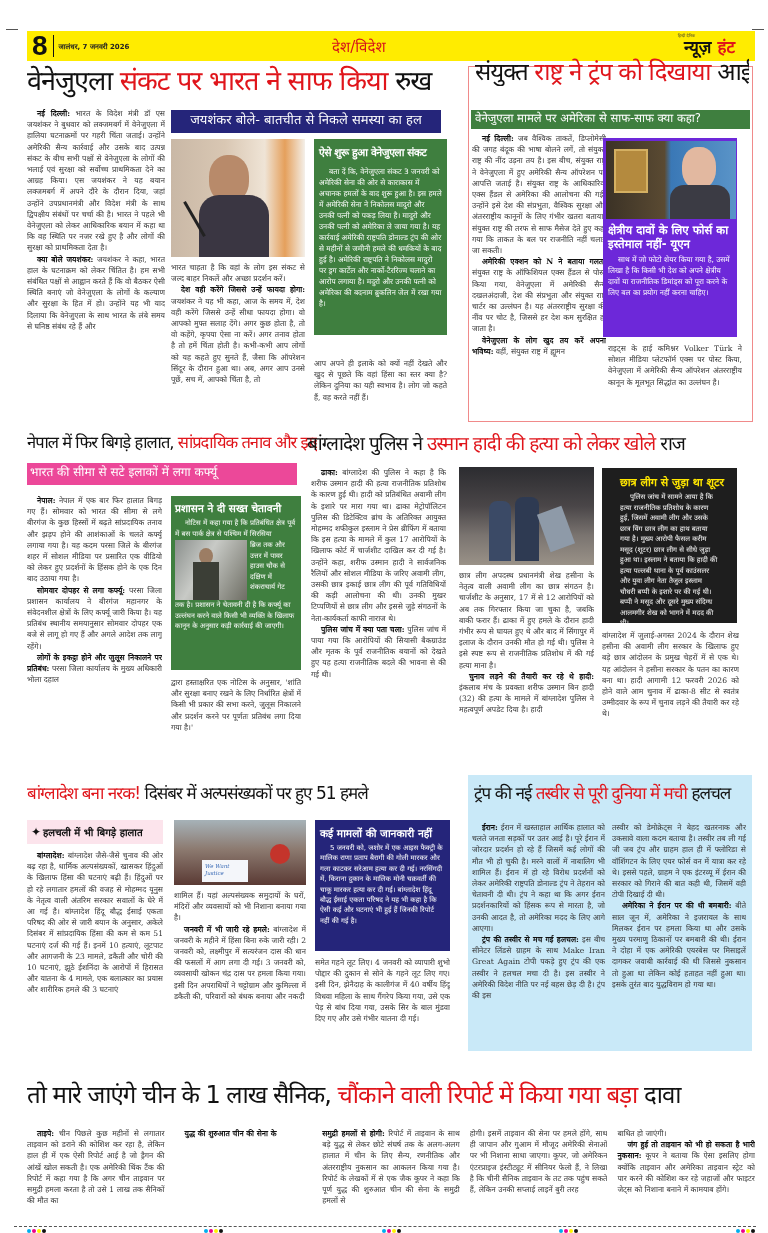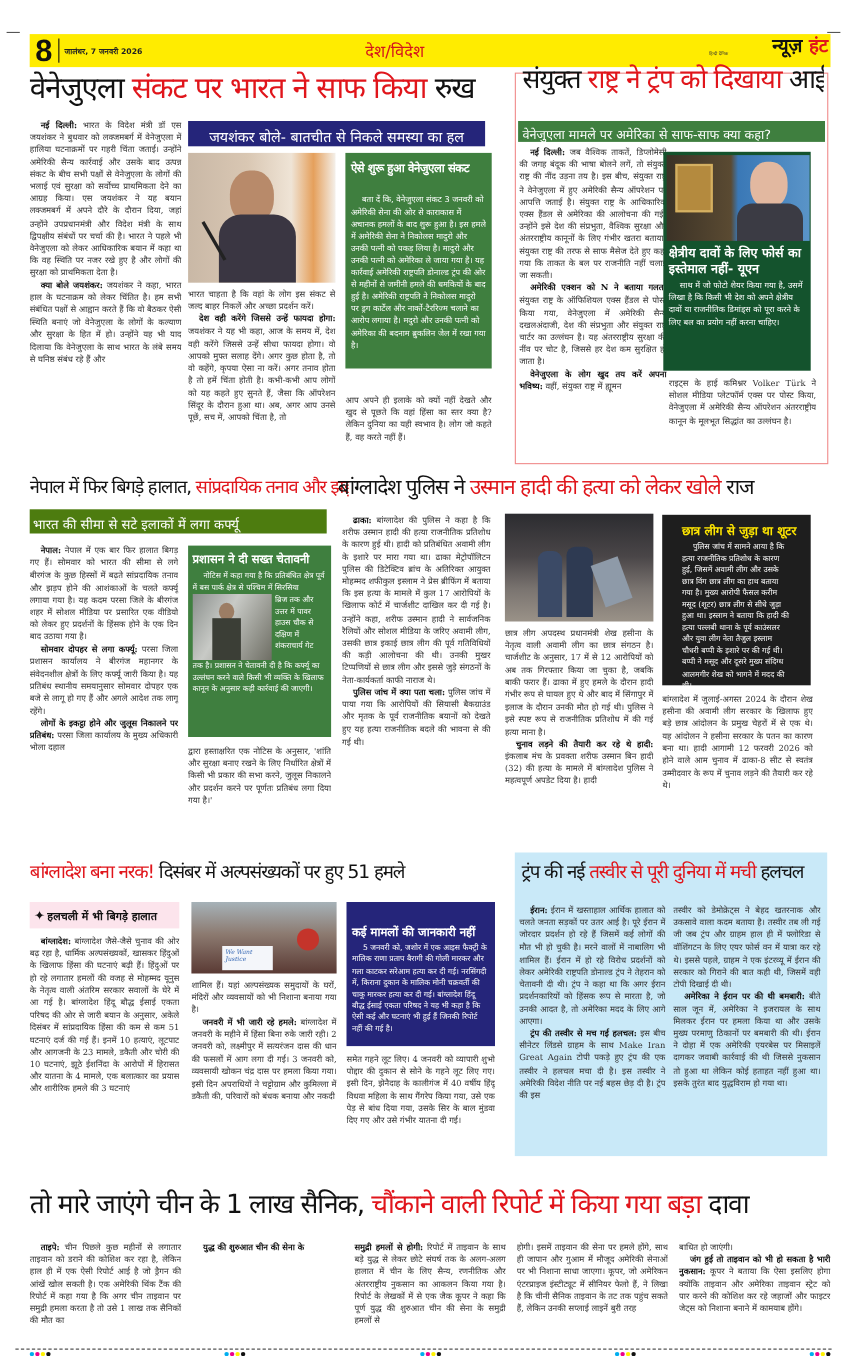--- a/index.html
+++ b/index.html
@@ -4,38 +4,38 @@
 <style>
 *{box-sizing:border-box;margin:0;padding:0}
 html,body{width:768px;height:1233px;background:#fff;overflow:hidden}
 body{font-family:"DejaVu Sans",sans-serif;color:#111;position:relative}
 .abs{position:absolute}
 .txt{font-family:"DejaVu Serif",serif;font-size:7.6px;line-height:11.2px;color:#333;text-align:justify;overflow:hidden}
 .txt p{text-indent:10px}
 .txt b{color:#111}
 .hl{font-family:"DejaVu Sans",sans-serif;font-weight:normal;letter-spacing:-1px;white-space:nowrap;overflow:hidden}
 .red{color:#e0151b}
-.strip{font-family:"DejaVu Sans",sans-serif;color:#fff;white-space:nowrap;overflow:hidden;display:flex;align-items:flex-end}
+.strip{font-family:"DejaVu Sans",sans-serif;color:#fff;white-space:nowrap;overflow:hidden;display:flex;align-items:flex-start}
 .box-txt{font-family:"DejaVu Sans",sans-serif;font-size:7.4px;line-height:11px;color:#fff;overflow:hidden}
 .box-txt p{text-indent:10px}
 .photo{overflow:hidden}
 .crop{width:12px;height:1px;background:#555}
 </style>
 </head>
 <body>
 
 <div class="abs crop" style="left:6px;top:29px"></div>
 <div class="abs crop" style="left:752px;top:29px"></div>
 
 <div class="abs" style="left:27px;top:31px;width:728px;height:30px;background:#ffec00;display:flex;align-items:center">
   <span style="font-family:'Liberation Sans',sans-serif;font-weight:bold;font-size:28px;margin-left:5px;line-height:28px;color:#111">8</span>
   <span style="width:1px;height:22px;background:#111;margin:0 5px"></span>
   <span style="font-size:7px;color:#222;font-weight:bold">जालंधर, 7 जनवरी 2026</span>
   <span style="position:absolute;left:305px;font-size:15px;font-weight:normal;color:#d6141b">देश/विदेश</span>
-  <span style="position:absolute;right:2px;top:2px;display:flex;flex-direction:row;align-items:flex-end">
+  <span style="position:absolute;right:20px;top:2px;display:flex;flex-direction:column;align-items:flex-end">
     <span style="font-size:4px;color:#333;margin-right:40px">हिन्दी दैनिक</span>
     <span style="font-size:17px;font-weight:bold;line-height:18px">
       <span style="color:#111">न्यूज़</span>
       <span style="color:#e0151b">हंट</span>
     </span>
   </span>
 </div>
 
 <div class="abs hl" style="left:27px;top:64px;width:430px;font-size:27px;line-height:34px">
   <span>वेनेजुएला</span> <span class="red">संकट पर भारत ने साफ किया</span> <span>रुख</span>
@@ -50,60 +50,60 @@
 <div class="abs photo" style="left:171px;top:139px;width:134px;height:118px;background:linear-gradient(90deg,#c9b8a6 0%,#d9c7b3 40%,#efe4d6 70%,#e5a05c 85%,#f4f0ea 100%)">
   <div style="position:absolute;left:38px;top:16px;width:40px;height:48px;border-radius:45%;background:#b88a6a"></div>
   <div style="position:absolute;left:28px;top:56px;width:70px;height:62px;background:#3a3642;border-radius:20px 20px 0 0"></div>
   <div style="position:absolute;left:22px;top:60px;width:3px;height:40px;background:#222;transform:rotate(-30deg)"></div>
 </div>
 <div class="abs txt" style="left:171px;top:262px;width:134px;height:160px">
   <p style="text-indent:0"><span>भारत चाहता है कि वहां के लोग इस संकट से जल्द बाहर निकलें और अच्छा प्रदर्शन करें।</span></p>
   <p><b>देश वही करेंगे जिससे उन्हें फायदा होगा:</b> <span>जयशंकर ने यह भी कहा, आज के समय में, देश वही करेंगे जिससे उन्हें सीधा फायदा होगा। वो आपको मुफ्त सलाह देंगे। अगर कुछ होता है, तो वो कहेंगे, कृपया ऐसा ना करें। अगर तनाव होता है तो हमें चिंता होती है। कभी-कभी आप लोगों को यह कहते हुए सुनते हैं, जैसा कि ऑपरेशन सिंदूर के दौरान हुआ था। अब, अगर आप उनसे पूछें, सच में, आपको चिंता है, तो</span></p>
 </div>
 <div class="abs" style="left:314px;top:139px;width:133px;height:196px;background:#3f7f3f;padding:6px 5px">
-  <div style="font-size:10.5px;font-weight:bold;color:#fff;margin-bottom:17px;white-space:nowrap;letter-spacing:-0.4px">ऐसे शुरू हुआ वेनेजुएला संकट</div>
+  <div style="font-size:10.5px;font-weight:bold;color:#fff;margin-bottom:7px;white-space:nowrap;letter-spacing:-0.4px">ऐसे शुरू हुआ वेनेजुएला संकट</div>
   <div class="box-txt">
       <p>बता दें कि, वेनेजुएला संकट 3 जनवरी को अमेरिकी सेना की ओर से काराकास में अचानक हमलों के बाद शुरू हुआ है। इस हमले में अमेरिकी सेना ने निकोलस मादुरो और उनकी पत्नी को पकड़ लिया है। मादुरो और उनकी पत्नी को अमेरिका ले जाया गया है। यह कार्रवाई अमेरिकी राष्ट्रपति डोनाल्ड ट्रंप की ओर से महीनों से जमीनी हमले की धमकियों के बाद हुई है। अमेरिकी राष्ट्रपति ने निकोलस मादुरो पर ड्रग कार्टेल और नार्को-टैररिज्म चलाने का आरोप लगाया है। मदुरो और उनकी पत्नी को अमेरिका की बदनाम ब्रुकलिन जेल में रखा गया है।</p>
     </div>
 </div>
 <div class="abs txt" style="left:314px;top:358px;width:133px;height:65px">
   <span>आप अपने ही इलाके को क्यों नहीं देखते और खुद से पूछते कि वहां हिंसा का स्तर क्या है? लेकिन दुनिया का यही स्वभाव है। लोग जो कहते हैं, वह करते नहीं हैं।</span>
 </div>
 
 <div class="abs" style="left:468px;top:66px;width:285px;height:356px;border:1px solid #f08a8a"></div>
 <div class="abs hl" style="left:475px;top:58px;width:274px;font-size:24px;line-height:28px">
   <span>संयुक्त</span> <span class="red">राष्ट्र ने ट्रंप को दिखाया</span> <span>आईना!</span>
 </div>
 <div class="abs strip" style="left:471px;top:110px;width:279px;height:19px;background:#3f7f3f;font-size:11.5px;padding-left:4px">
   <span>वेनेजुएला मामले पर अमेरिका से साफ-साफ क्या कहा?</span>
 </div>
 <div class="abs txt" style="left:472px;top:133px;width:134px;height:288px">
   <p><b>नई दिल्ली:</b> <span>जब वैश्विक ताकतें, डिप्लोमेसी की जगह बंदूक की भाषा बोलने लगें, तो संयुक्त राष्ट्र की नींद उड़ना तय है। इस बीच, संयुक्त राष्ट्र ने वेनेजुएला में हुए अमेरिकी सैन्य ऑपरेशन पर आपत्ति जताई है। संयुक्त राष्ट्र के आधिकारिक एक्स हैंडल से अमेरिका की आलोचना की गई। उन्होंने इसे देश की संप्रभुता, वैश्विक सुरक्षा और अंतरराष्ट्रीय कानूनों के लिए गंभीर खतरा बताया। संयुक्त राष्ट्र की तरफ से साफ मैसेज देते हुए कहा गया कि ताकत के बल पर राजनीति नहीं चलाई जा सकती।</span></p>
   <p><b>अमेरिकी एक्शन को N ने बताया गलत:</b> <span>संयुक्त राष्ट्र के ऑफिशियल एक्स हैंडल से पोस्ट किया गया, वेनेजुएला में अमेरिकी सैन्य दखलअंदाजी, देश की संप्रभुता और संयुक्त राष्ट्र चार्टर का उल्लंघन है। यह अंतरराष्ट्रीय सुरक्षा की नींव पर चोट है, जिससे हर देश कम सुरक्षित हो जाता है।</span></p>
   <p><b>वेनेजुएला के लोग खुद तय करें अपना भविष्य:</b> <span>वहीं, संयुक्त राष्ट्र में ह्यूमन</span></p>
 </div>
-<div class="abs" style="left:603px;top:138px;width:134px;height:199px;background:#14532d;padding:3px">
+<div class="abs" style="left:603px;top:138px;width:134px;height:199px;background:#6d28d9;padding:3px">
   <div class="photo" style="width:130px;height:78px;background:linear-gradient(90deg,#3b3226 0%,#5a4a32 45%,#3a78b6 50%,#5a94c8 100%);position:relative">
     <div style="position:absolute;left:8px;top:8px;width:34px;height:44px;background:#b48a3e;border:2px solid #d4b062"></div>
     <div style="position:absolute;left:76px;top:6px;width:34px;height:42px;border-radius:45%;background:#e2b8a0"></div>
     <div style="position:absolute;left:64px;top:44px;width:60px;height:34px;background:#3b3b44;border-radius:14px 14px 0 0"></div>
   </div>
   <div style="font-size:11.5px;font-weight:bold;color:#fff;line-height:14px;margin:4px 2px 3px">क्षेत्रीय दावों के लिए फोर्स का इस्तेमाल नहीं- यूएन</div>
   <div class="box-txt" style="padding:0 2px">
       <p>साथ में जो फोटो शेयर किया गया है, उसमें लिखा है कि किसी भी देश को अपने क्षेत्रीय दावों या राजनीतिक डिमांड्स को पूरा करने के लिए बल का प्रयोग नहीं करना चाहिए।</p>
     </div>
 </div>
 <div class="abs txt" style="left:608px;top:343px;width:134px;height:78px">
   <span>राइट्स के हाई कमिश्नर Volker Türk ने सोशल मीडिया प्लेटफॉर्म एक्स पर पोस्ट किया, वेनेजुएला में अमेरिकी सैन्य ऑपरेशन अंतरराष्ट्रीय कानून के मूलभूत सिद्धांत का उल्लंघन है।</span>
 </div>
 
 <div class="abs hl" style="left:27px;top:428px;width:290px;font-size:16.5px;line-height:30px">
   <span>नेपाल में फिर बिगड़े हालात,</span> <span class="red">सांप्रदायिक तनाव और झड़पें</span>
 </div>
-<div class="abs strip" style="left:27px;top:463px;width:270px;height:22px;background:#4d7c0f;font-size:12px;padding-left:3px">
+<div class="abs strip" style="left:27px;top:463px;width:270px;height:22px;background:#ec4899;font-size:12px;padding-left:3px">
   <span>भारत की सीमा से सटे इलाकों में लगा कर्फ्यू</span>
 </div>
 <div class="abs txt" style="left:27px;top:495px;width:135px;height:248px">
   <p><b>नेपाल:</b> <span>नेपाल में एक बार फिर हालात बिगड़ गए हैं। सोमवार को भारत की सीमा से लगे बीरगंज के कुछ हिस्सों में बढ़ते सांप्रदायिक तनाव और झड़प होने की आशंकाओं के चलते कर्फ्यू लगाया गया है। यह कदम परसा जिले के बीरगंज शहर में सोशल मीडिया पर प्रसारित एक वीडियो को लेकर हुए प्रदर्शनों के हिंसक होने के एक दिन बाद उठाया गया है।</span></p>
   <p><b>सोमवार दोपहर से लगा कर्फ्यू:</b> <span>परसा जिला प्रशासन कार्यालय ने बीरगंज महानगर के संवेदनशील क्षेत्रों के लिए कर्फ्यू जारी किया है। यह प्रतिबंध स्थानीय समयानुसार सोमवार दोपहर एक बजे से लागू हो गए हैं और अगले आदेश तक लागू रहेंगे।</span></p>
   <p><b>लोगों के इकट्ठा होने और जुलूस निकालने पर प्रतिबंध:</b> <span>परसा जिला कार्यालय के मुख्य अधिकारी भोला दहाल</span></p>
 </div>
 <div class="abs" style="left:171px;top:496px;width:130px;height:174px;background:#3f7f3f;padding:5px 4px">
   <div style="font-size:10.5px;font-weight:bold;color:#fff;margin-bottom:3px;white-space:nowrap">प्रशासन ने दी सख्त चेतावनी</div>
   <div class="box-txt" style="font-size:7px;line-height:10.5px">
@@ -161,21 +161,21 @@
 <div class="abs photo" style="left:174px;top:820px;width:132px;height:65px;background:linear-gradient(180deg,#a6b2b8 0%,#8c7a70 45%,#5a3a34 100%)">
   <div style="position:absolute;left:28px;top:40px;width:46px;height:22px;background:#f4f6fa;color:#3a6bb6;font-size:5.5px;line-height:7px;padding:3px;font-family:'DejaVu Serif',serif;font-style:italic">
     <span>We Want Justice</span>
   </div>
   <div style="position:absolute;left:96px;top:24px;width:20px;height:20px;border-radius:50%;background:#c4342b"></div>
 </div>
 <div class="abs txt" style="left:174px;top:890px;width:132px;height:158px">
   <p style="text-indent:0"><span>शामिल हैं। यहां अल्पसंख्यक समुदायों के घरों, मंदिरों और व्यवसायों को भी निशाना बनाया गया है।</span></p>
   <p><b>जनवरी में भी जारी रहे हमले:</b> <span>बांग्लादेश में जनवरी के महीने में हिंसा बिना रुके जारी रही। 2 जनवरी को, लक्ष्मीपुर में सत्यरंजन दास की धान की फसलों में आग लगा दी गई। 3 जनवरी को, व्यवसायी खोकन चंद्र दास पर हमला किया गया। इसी दिन अपराधियों ने चट्टोग्राम और कुमिल्ला में डकैती की, परिवारों को बंधक बनाया और नकदी</span></p>
 </div>
-<div class="abs" style="left:315px;top:820px;width:135px;height:131px;background:#25257a;padding:20px 5px">
+<div class="abs" style="left:315px;top:820px;width:135px;height:131px;background:#25257a;padding:6px 5px">
   <div style="font-size:10.5px;font-weight:bold;color:#fff;margin-bottom:3px;white-space:nowrap">कई मामलों की जानकारी नहीं</div>
   <div class="box-txt" style="font-size:7px;line-height:10.4px">
       <p>5 जनवरी को, जशोर में एक आइस फैक्ट्री के मालिक राणा प्रताप बैरागी की गोली मारकर और गला काटकर सरेआम हत्या कर दी गई। नरसिंगदी में, किराना दुकान के मालिक मोनी चक्रवर्ती की चाकू मारकर हत्या कर दी गई। बांग्लादेश हिंदू बौद्ध ईसाई एकता परिषद ने यह भी कहा है कि ऐसी कई और घटनाएं भी हुई हैं जिनकी रिपोर्ट नहीं की गई है।</p>
     </div>
 </div>
 <div class="abs txt" style="left:315px;top:957px;width:135px;height:91px">
   <span>समेत गहने लूट लिए। 4 जनवरी को व्यापारी शुभो पोद्दार की दुकान से सोने के गहने लूट लिए गए। इसी दिन, झेनैदाह के कालीगंज में 40 वर्षीय हिंदू विधवा महिला के साथ गैंगरेप किया गया, उसे एक पेड़ से बांध दिया गया, उसके सिर के बाल मुंडवा दिए गए और उसे गंभीर यातना दी गई।</span>
 </div>
 
 <div class="abs" style="left:468px;top:775px;width:284px;height:276px;background:#c9e9f8"></div>

